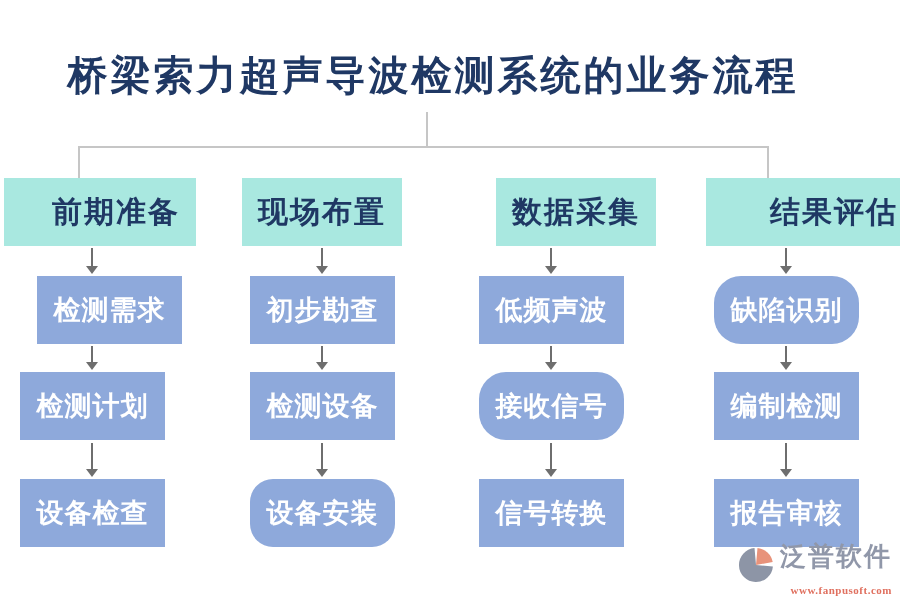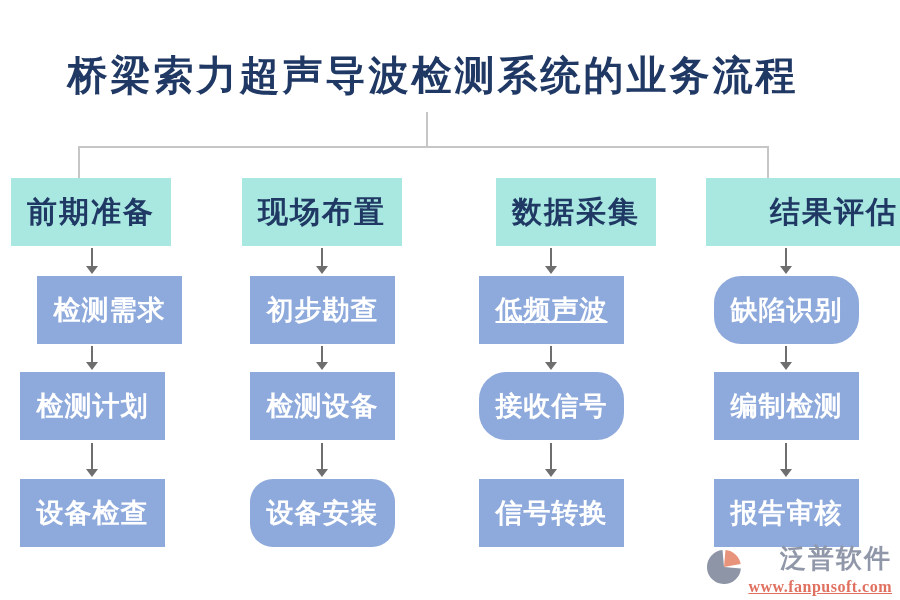--- a/index.html
+++ b/index.html
@@ -60,39 +60,38 @@
     position:absolute;right:8px;bottom:4px;
     display:flex;align-items:flex-start;
   }
   .logo .mark{margin-right:3px;margin-top:2px;}
   .logo .txt{display:flex;flex-direction:column;align-items:flex-end;}
   .logo .name{
     font-size:26px;font-weight:bold;letter-spacing:2px;
     color:var(--logo-text);line-height:1.05;
   }
   .logo .url{
-    font-size:16px;font-weight:bold;letter-spacing:0.5px;
-    color:var(--logo-url);margin-top:6px;
+    font-size:11px;font-weight:bold;letter-spacing:0.5px;
+    color:var(--logo-url);margin-top:14px;
     font-family:"Liberation Serif","DejaVu Serif",serif;
-    text-decoration:underline;
   }
 </style>
 </head>
 <body>
 
 <div class="canvas">
 
   <h1 class="title">桥梁索力超声导波检测系统的业务流程</h1>
 
   <div class="line v" style="left:426px;top:112px;height:35px;"></div>
   <div class="line h" style="left:78px;top:146px;width:691px;"></div>
   <div class="line v" style="left:78px;top:146px;height:33px;"></div>
   <div class="line v" style="left:767px;top:146px;height:33px;"></div>
 
-  <div class="phase" style="left:11px;">前期准备</div>
+  <div class="phase" style="left:4px;padding-left:32px;">前期准备</div>
   <div class="phase" style="left:242px;">现场布置</div>
   <div class="phase" style="left:496px;">数据采集</div>
   <div class="phase" style="left:706px;padding-left:48px;">结果评估</div>
 
   <div class="arrow" style="left:92px;top:248px;height:26px;">
       <div class="stem"></div>
       <div class="head"></div>
     </div>
   <div class="step" style="left:37px;top:276px;">检测需求</div>
   <div class="arrow" style="left:92px;top:346px;height:24px;">
@@ -119,21 +118,21 @@
   <div class="arrow" style="left:322px;top:443px;height:34px;">
       <div class="stem"></div>
       <div class="head"></div>
     </div>
   <div class="step" style="left:250px;top:479px;border-radius:23px;">设备安装</div>
 
   <div class="arrow" style="left:551px;top:248px;height:26px;">
       <div class="stem"></div>
       <div class="head"></div>
     </div>
-  <div class="step" style="left:479px;top:276px;text-decoration:underline;">低频声波</div>
+  <div class="step" style="left:479px;top:276px;">低频声波</div>
   <div class="arrow" style="left:551px;top:346px;height:24px;">
       <div class="stem"></div>
       <div class="head"></div>
     </div>
   <div class="step" style="left:479px;top:372px;border-radius:27px;">接收信号</div>
   <div class="arrow" style="left:551px;top:443px;height:34px;">
       <div class="stem"></div>
       <div class="head"></div>
     </div>
   <div class="step" style="left:479px;top:479px;">信号转换</div>

